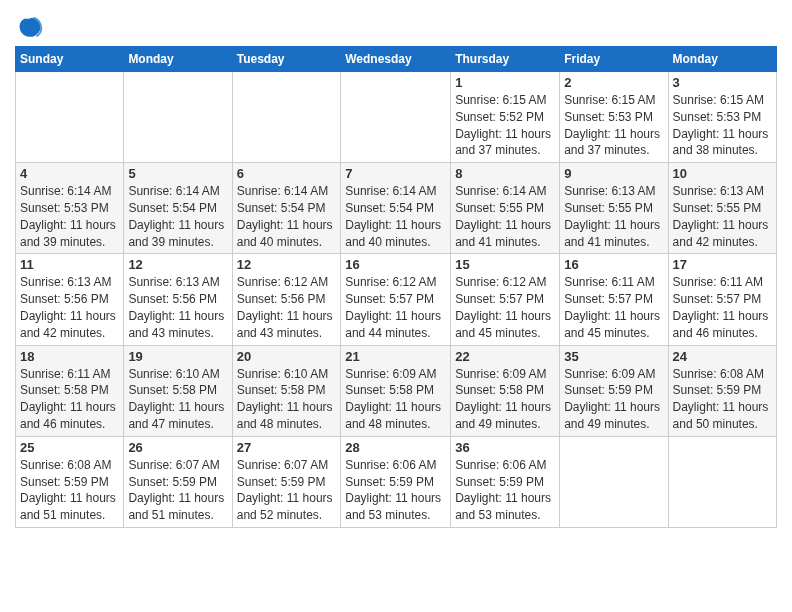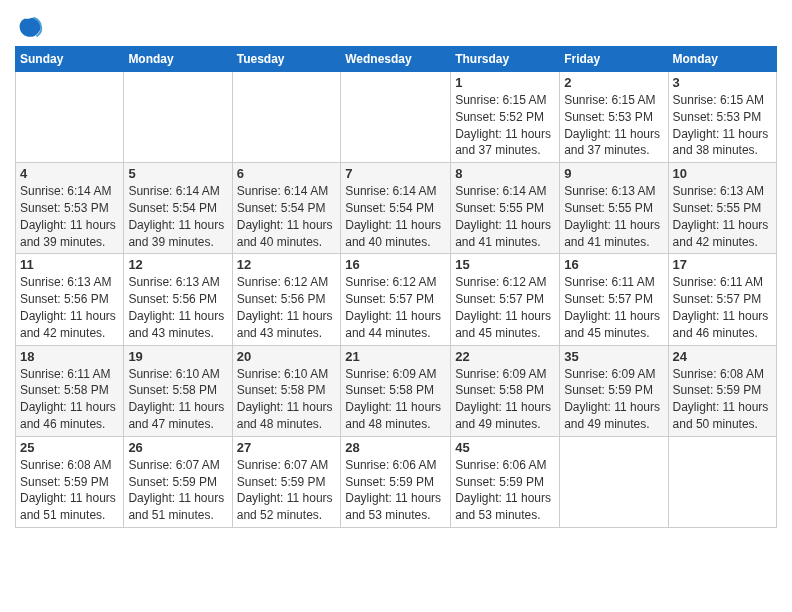--- a/index.html
+++ b/index.html
@@ -307,21 +307,21 @@
 Sunset: 5:59 PM
 Daylight: 11 hours and 52 minutes.</div>
         </td>
         <td>
           <span class="day-number">28</span>
           <div class="day-info" style="white-space: pre-line;">Sunrise: 6:06 AM
 Sunset: 5:59 PM
 Daylight: 11 hours and 53 minutes.</div>
         </td>
         <td>
-          <span class="day-number">45</span>
+          <span class="day-number">36</span>
           <div class="day-info" style="white-space: pre-line;">Sunrise: 6:06 AM
 Sunset: 5:59 PM
 Daylight: 11 hours and 53 minutes.</div>
         </td>
         <td class="empty-cell"></td>
         <td class="empty-cell"></td>
       </tr>
     </tbody>
 </table>
 

